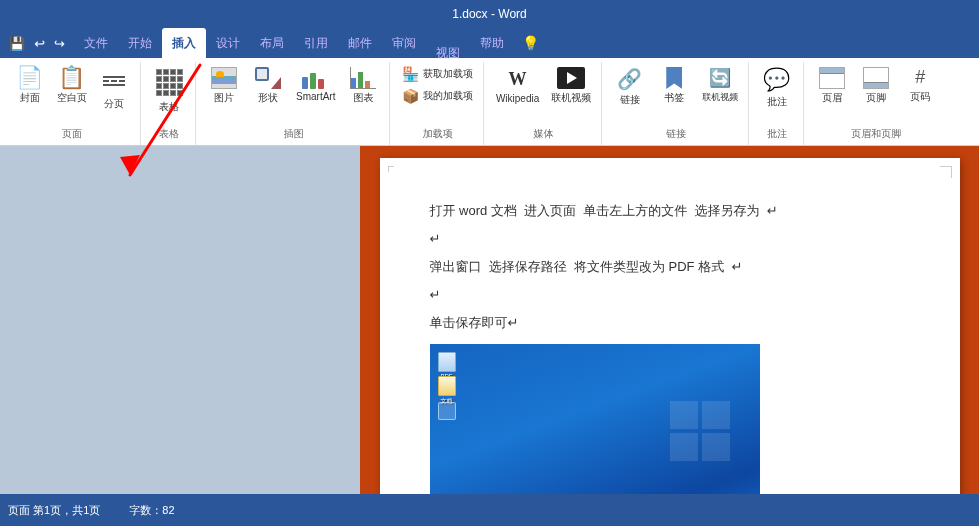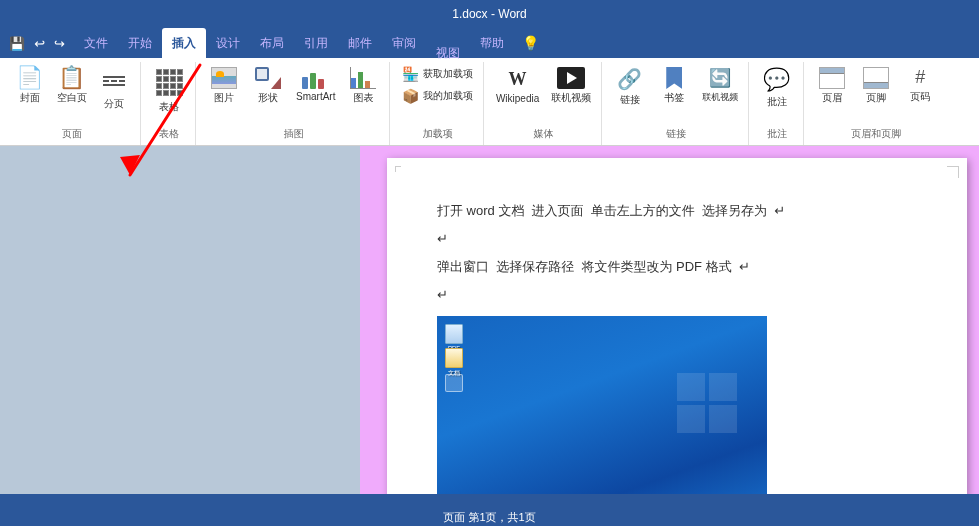--- a/index.html
+++ b/index.html
@@ -122,40 +122,39 @@
       background: #2b579a;
       display: flex;
       align-items: center;
       padding: 16px 8px;
       color: white;
       font-size: 11px;
       position: absolute;
       bottom: 0;
       left: 0;
       right: 0;
-      flex-direction: column;
     }
 
     
     .main-area {
       display: flex;
       height: calc(526px - 28px - 30px - 88px - 22px);
       background: #b8c8d8;
     }
     .sidebar-panel {
       width: 360px;
       background: #b8c8d8;
       flex-shrink: 0;
     }
     .doc-area {
       flex: 1;
-      background: #f0abfc;
+      background: #c2410c;
       overflow: hidden;
       display: flex;
-      justify-content: flex-end;
+      justify-content: center;
       padding: 12px;
     }
     .doc-page {
       background: white;
       width: 580px;
       min-height: 340px;
       box-shadow: 2px 2px 8px rgba(0,0,0,0.3);
       padding: 40px 50px 20px 50px;
       position: relative;
     }
@@ -414,20 +413,21 @@
     <div class="doc-page">
 
       <div style="position:absolute;top:8px;right:8px;width:12px;height:12px;border-right:1px solid #ccc;border-top:1px solid #ccc;"></div>
       <div style="position:absolute;top:8px;left:8px;width:6px;height:6px;border-left:1px solid #ccc;border-top:1px solid #ccc;"></div>
 
       <div class="doc-text">
         <p>打开 word 文档&nbsp; 进入页面&nbsp; 单击左上方的文件&nbsp; 选择另存为&nbsp; ↵</p>
         <p>↵</p>
         <p>弹出窗口&nbsp; 选择保存路径&nbsp; 将文件类型改为 PDF 格式&nbsp; ↵</p>
         <p>↵</p>
+        <p>单击保存即可↵</p>
       </div>
 
       <div class="doc-image">
 
         <div style="position:absolute;inset:0;background:linear-gradient(160deg,#1565c0 0%,#1976d2 40%,#0d47a1 80%,#1565c0 100%);">
 
           <div style="position:absolute;top:8px;left:8px;display:flex;flex-direction:column;align-items:center;gap:1px;">
             <div style="width:18px;height:20px;background:linear-gradient(180deg,#e0f0ff,#b0d0f0);border-radius:1px;border:1px solid #80b0d0;"></div>
             <span style="font-size:6px;color:white;text-shadow:1px 1px 1px rgba(0,0,0,0.8);">PDF</span>
           </div>

